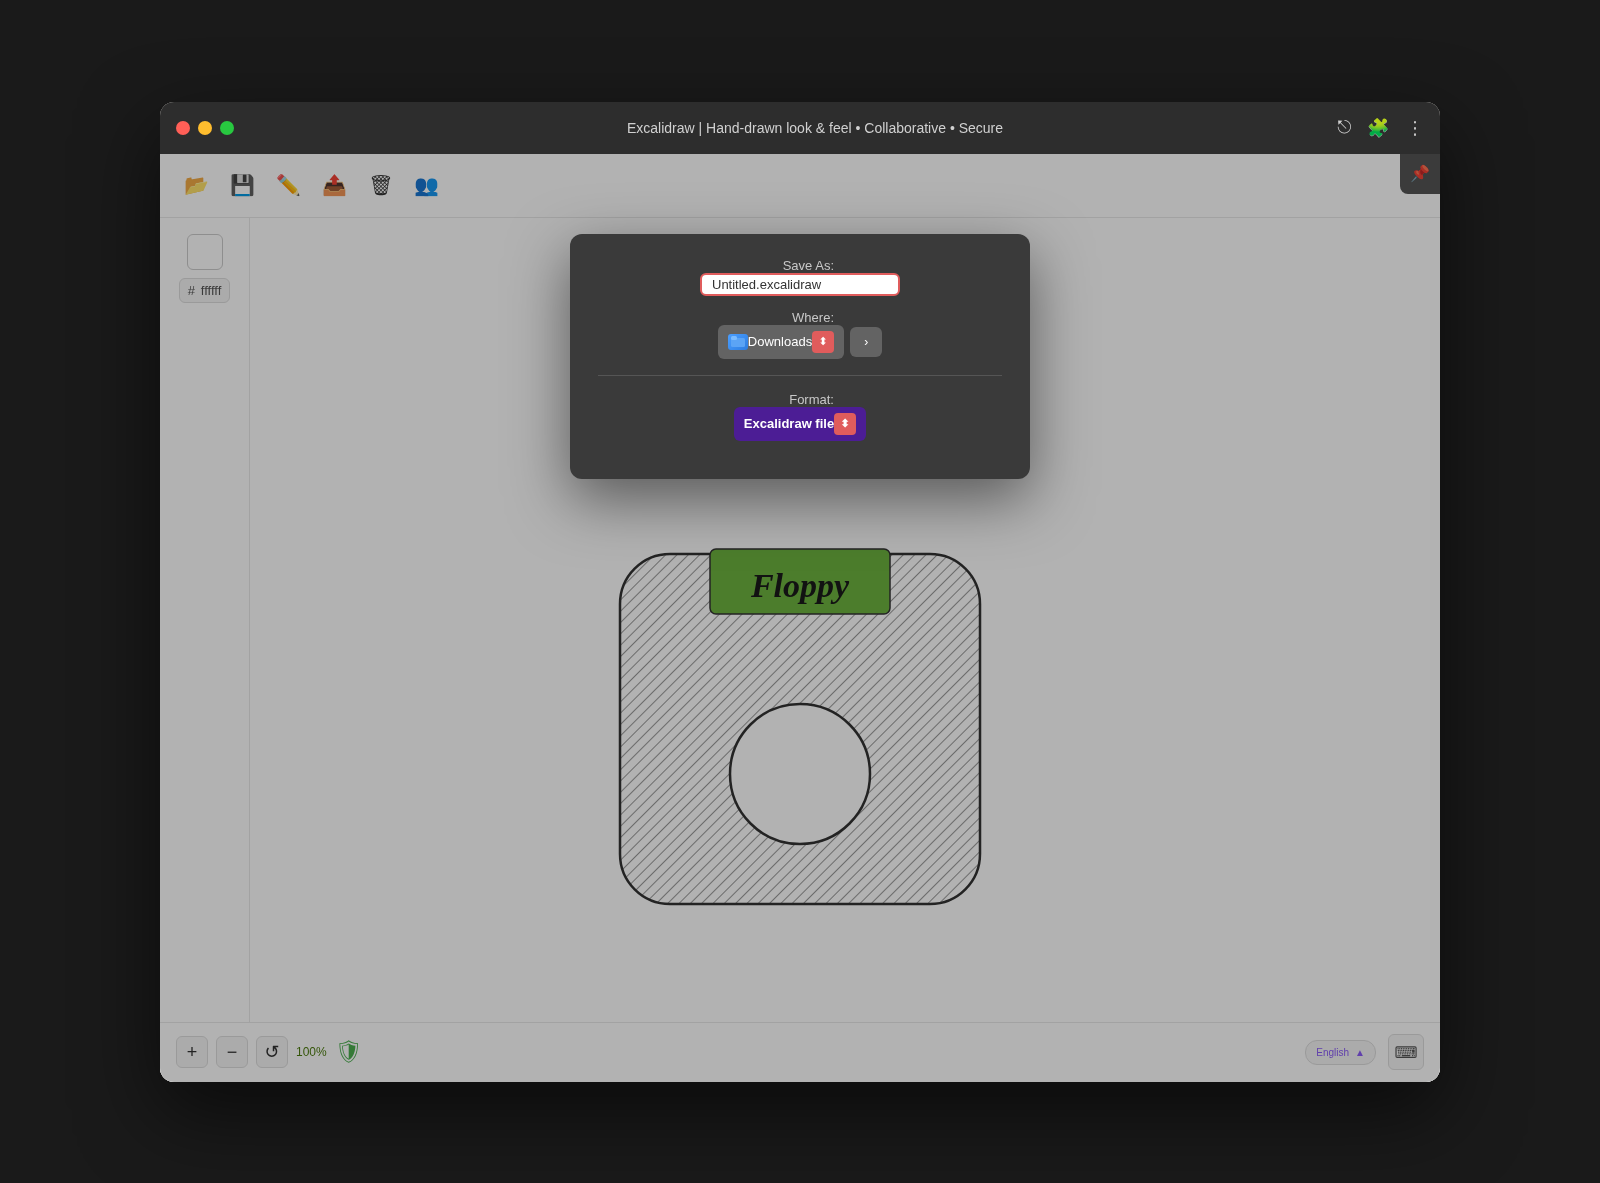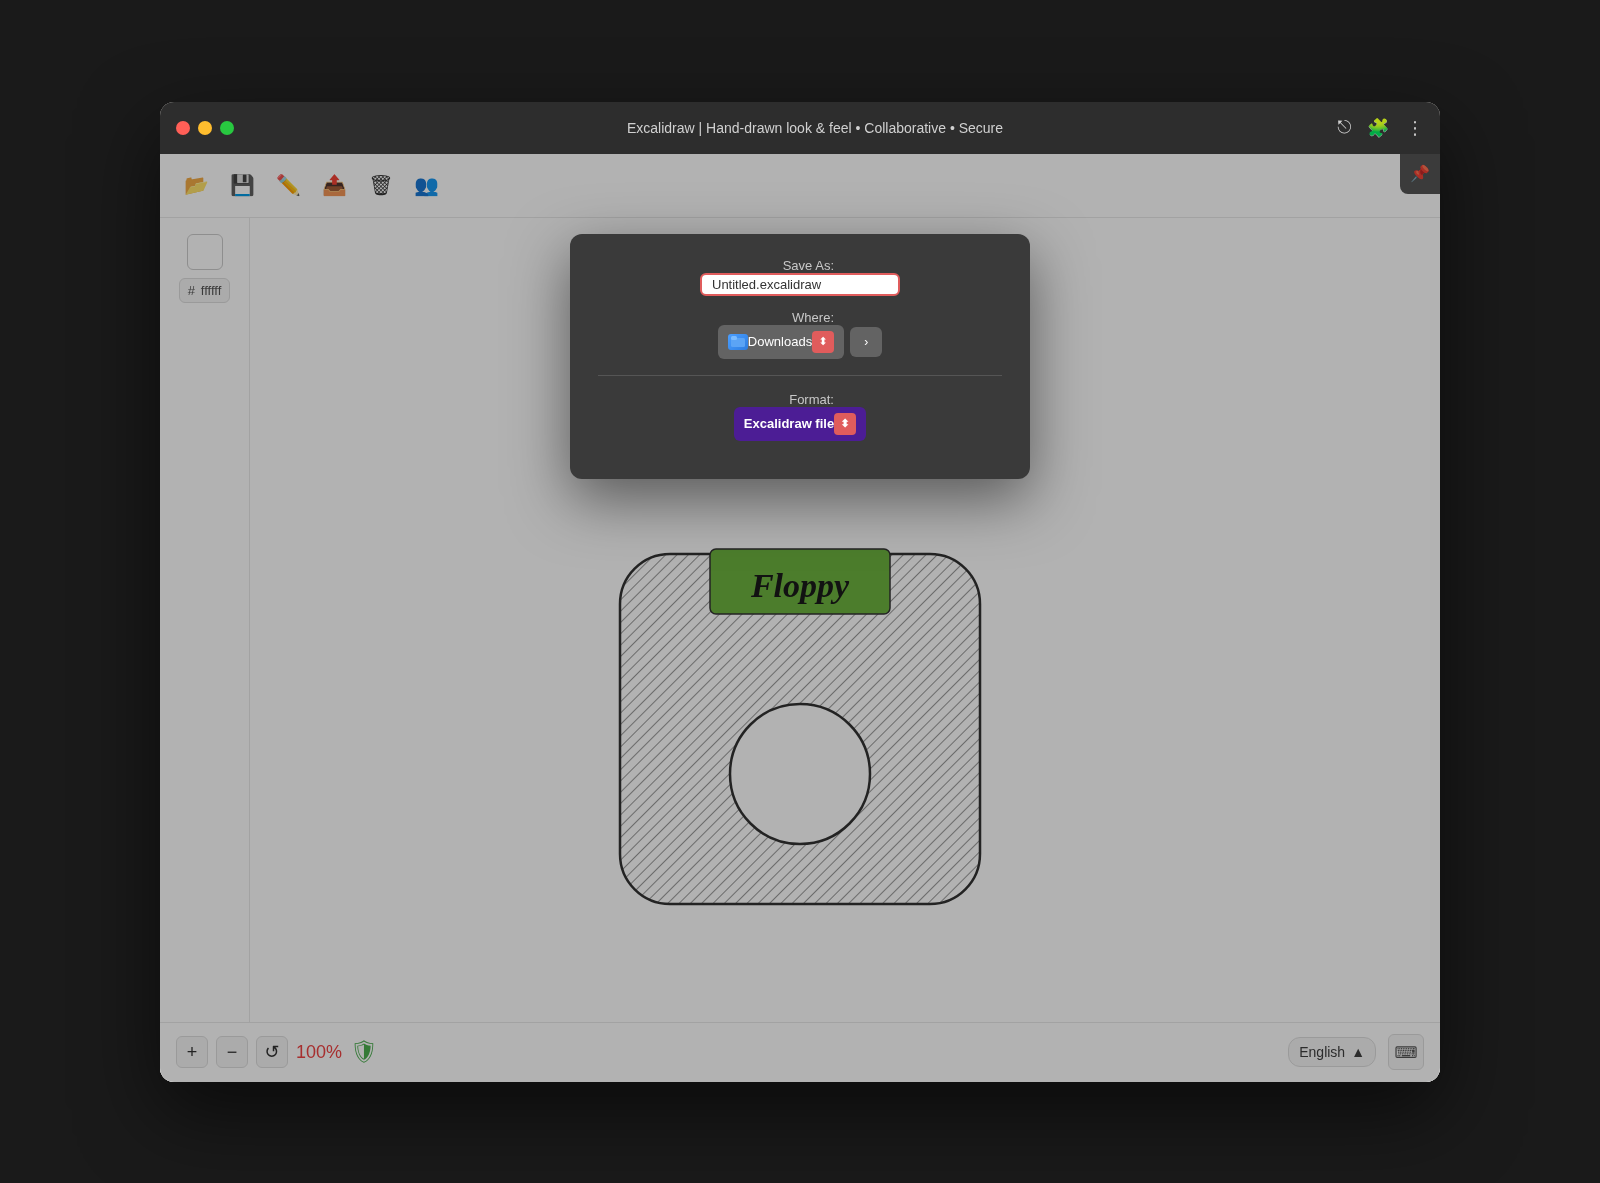--- a/index.html
+++ b/index.html
@@ -195,22 +195,22 @@
       background: #f5f5f5;
       cursor: pointer;
       display: flex;
       align-items: center;
       justify-content: center;
       font-size: 18px;
       color: #333;
     }
 
     .zoom-level {
-      font-size: 18px;
-      color: #ef4444;
+      font-size: 12px;
+      color: #4d7c0f;
       font-weight: 500;
     }
 
     .shield-icon {
       color: #4caf50;
       font-size: 22px;
     }
 
     .bottom-right {
       display: flex;
@@ -220,22 +220,22 @@
 
     .language-selector {
       display: flex;
       align-items: center;
       gap: 6px;
       background: #f5f5f5;
       border: 1px solid #ddd;
       border-radius: 12px;
       padding: 6px 10px;
       cursor: pointer;
-      font-size: 14px;
-      color: #404040;
+      font-size: 10px;
+      color: #8b5cf6;
     }
 
     .keyboard-icon-btn {
       width: 36px;
       height: 36px;
       border-radius: 6px;
       border: 1px solid #ddd;
       background: #f5f5f5;
       display: flex;
       align-items: center;

